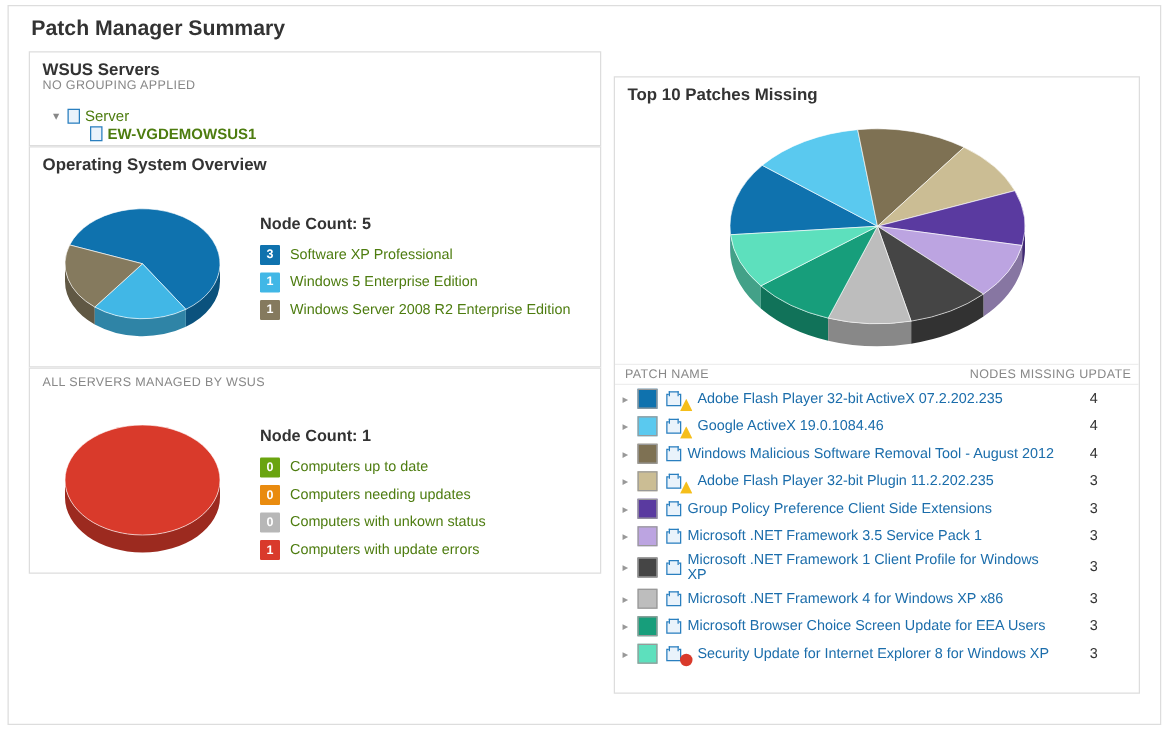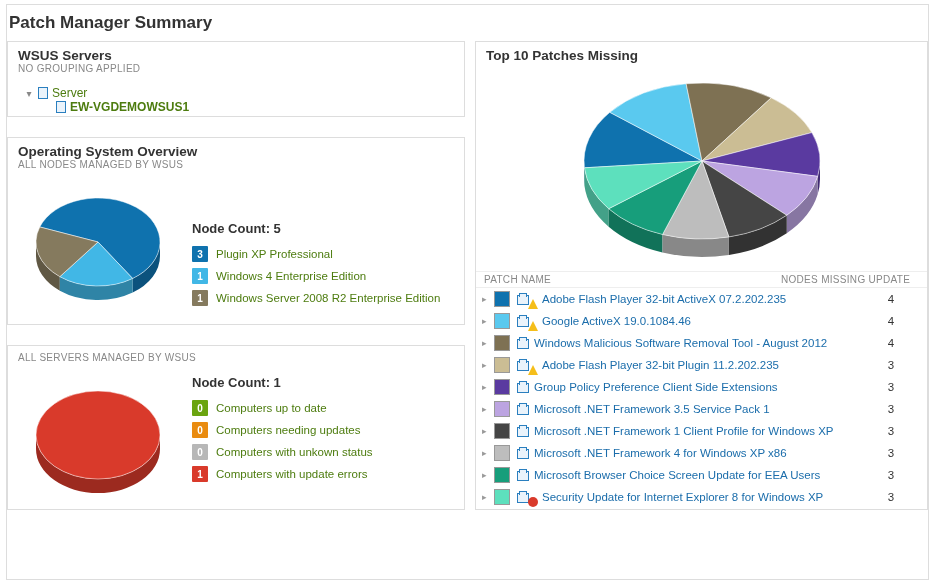--- a/index.html
+++ b/index.html
@@ -8,31 +8,31 @@
     font-size: 12px;
     color: #333;
     background: #fff;
     width: 935px;
     height: 584px;
     overflow: hidden;
   }
   .main-wrap {
     border: 1px solid #ddd;
     margin: 4px 6px;
-    padding: 6px 0 8px;
+    padding: 6px 16px 8px;
     height: calc(100% - 8px);
   }
   h1.page-title {
     font-size: 17px;
     font-weight: 700;
     color: #333;
     margin: 2px 0 8px 2px;
   }
   .cols { display: flex; gap: 10px; }
-  .left-col { width: 458px; display: flex; flex-direction: column; gap: 20px; }
+  .left-col { width: 458px; display: flex; flex-direction: column; gap: 0; }
   .right-col { flex: 1; }
   .panel {
     border: 1px solid #ddd;
     background: #fff;
   }
   .panel-hd {
     padding: 6px 10px 4px;
   }
   .panel-hd .title {
     font-size: 13.5px;
@@ -49,47 +49,47 @@
   .tree-row.indent1 { padding-left: 10px; }
   .tree-row.indent2 { padding-left: 42px; font-weight: bold; }
   .tree-icon { width: 10px; text-align: center; color: #888; font-size: 10px; }
   .doc-icon {
     width: 10px; height: 12px;
     border: 1px solid #2a7fbf;
     background: #eaf3fb;
     display: inline-block;
   }
   a.link { color: #4d7c0f; text-decoration: none; }
-  .os-body { display: flex; gap: 14px; align-items: flex-end; padding: 8px 10px 12px; }
+  .os-body { display: flex; gap: 14px; align-items: center; padding: 8px 10px 12px; }
   .pie-small { width: 160px; height: 130px; }
   .legend { flex: 1; }
   .legend-title { font-size: 13px; font-weight: 700; color: #333; margin-bottom: 10px; }
   .legend-row { display: flex; align-items: center; gap: 8px; margin-bottom: 6px; font-size: 11.5px; }
   .badge {
     width: 16px; height: 16px;
     display: flex; align-items: center; justify-content: center;
     color: #fff; font-weight: 700; font-size: 10px;
     border-radius: 1px;
   }
-  .health-body { display: flex; gap: 14px; align-items: flex-start; padding: 8px 10px 4px; }
+  .health-body { display: flex; gap: 14px; align-items: flex-end; padding: 8px 10px 4px; }
   .pie-red { width: 160px; height: 130px; }
   .right-panel .panel-hd { padding-bottom: 2px; }
   .big-pie-wrap { display: flex; justify-content: center; padding: 4px 0 2px; }
   .big-pie { width: 300px; height: 200px; }
   .patch-hdr {
     display: flex;
     font-size: 10px;
     color: #888;
     letter-spacing: .3px;
     padding: 2px 6px;
     border-top: 1px solid #eee;
     border-bottom: 1px solid #eee;
   }
   .patch-hdr .c1 { flex: 1; padding-left: 2px; }
-  .patch-hdr .c2 { width: 140px; }
+  .patch-hdr .c2 { width: 140px; text-align: right; }
   .patch-row {
     display: flex;
     align-items: center;
     padding: 2px 6px;
     font-size: 11.5px;
     min-height: 22px;
   }
   .patch-row .exp { width: 10px; color: #999; font-size: 9px; }
   .swatch {
     width: 16px; height: 16px;
@@ -163,41 +163,40 @@
           <div class="tree-row indent2">
             <span class="doc-icon"></span>
             <a href="#" class="link">EW-VGDEMOWSUS1</a>
           </div>
         </div>
       </div>
 
       <div class="panel">
         <div class="panel-hd">
           <div class="title">Operating System Overview</div>
-          <div class="subtitle">ALL NODES MANAGED BY WSUS</div>
         </div>
         <div class="os-body">
           <svg class="pie-small" viewBox="0 0 160 130" id="os-pie">
               <path d="M 142 59.999999999999986 A 62 44 0 0 1 114.66996001518633 96.47765319242183 L 114.66996001518633 110.47765319242183 A 62 44 0 0 0 142 73.99999999999999 Z" fill="#0b527d"></path>
               <path d="M 41.82898852980922 94.6724731586958 A 62 44 0 0 1 18 60.000000000000014 L 18 74.00000000000001 A 62 44 0 0 0 41.82898852980922 108.6724731586958 Z" fill="#605844"></path>
               <path d="M 114.66996001518633 96.47765319242183 A 62 44 0 0 1 41.82898852980922 94.6724731586958 L 41.82898852980922 108.6724731586958 A 62 44 0 0 0 114.66996001518633 110.47765319242183 Z" fill="#2f84a6"></path>
               <path d="M 80 60 L 21.73905751127368 44.95111369367058 A 62 44 0 1 1 114.66996001518633 96.47765319242183 Z" fill="#0f72ae" stroke="#fff" stroke-width="0.5"></path>
               <path d="M 80 60 L 114.66996001518633 96.47765319242183 A 62 44 0 0 1 41.82898852980922 94.6724731586958 Z" fill="#41b7e6" stroke="#fff" stroke-width="0.5"></path>
               <path d="M 80 60 L 41.82898852980922 94.6724731586958 A 62 44 0 0 1 21.739057511273664 44.95111369367061 Z" fill="#857a5e" stroke="#fff" stroke-width="0.5"></path>
             </svg>
           <div class="legend">
             <div class="legend-title">Node Count: 5</div>
             <div id="os-legend">
                 <div class="legend-row">
                   <span class="badge" style="background:#0f72ae">3</span>
-                  <a href="#" class="link">Plugin XP Professional</a>
+                  <a href="#" class="link">Software XP Professional</a>
                 </div>
                 <div class="legend-row">
                   <span class="badge" style="background:#41b7e6">1</span>
-                  <a href="#" class="link">Windows 4 Enterprise Edition</a>
+                  <a href="#" class="link">Windows 5 Enterprise Edition</a>
                 </div>
                 <div class="legend-row">
                   <span class="badge" style="background:#857a5e">1</span>
                   <a href="#" class="link">Windows Server 2008 R2 Enterprise Edition</a>
                 </div>
               </div>
           </div>
         </div>
       </div>
 
@@ -230,21 +229,21 @@
                   <a href="#" class="link">Computers with update errors</a>
                 </div>
               </div>
           </div>
         </div>
       </div>
 
     </div>
 
     <div class="right-col">
-      <div class="panel right-panel" style="height:100%;">
+      <div class="panel right-panel" style="height:100%;margin-top:20px;">
         <div class="panel-hd">
           <div class="title">Top 10 Patches Missing</div>
         </div>
         <div class="big-pie-wrap">
           <svg class="big-pie" viewBox="0 0 300 200" id="big-pie">
               <path d="M 32.44902562517403 98.79814793431737 A 118 78 0 0 1 32 92.00000000000001 L 32 110.00000000000001 A 118 78 0 0 0 32.44902562517403 116.79814793431737 Z" fill="#0b527d"></path>
               <path d="M 268 91.99999999999999 A 118 78 0 0 1 265.68677796341336 107.36874221704107 L 265.68677796341336 125.36874221704107 A 118 78 0 0 0 268 109.99999999999999 Z" fill="#412a73"></path>
               <path d="M 56.66998185602529 139.72848020831134 A 118 78 0 0 1 32.449025625174045 98.7981479343175 L 32.449025625174045 116.7981479343175 A 118 78 0 0 0 56.66998185602529 157.72848020831134 Z" fill="#43a188"></path>
               <path d="M 265.68677796341336 107.36874221704107 A 118 78 0 0 1 234.75193138220254 146.27230994069507 L 234.75193138220254 164.27230994069507 A 118 78 0 0 0 265.68677796341336 125.36874221704107 Z" fill="#8776a2"></path>
               <path d="M 110.52255940919198 165.50535724949256 A 118 78 0 0 1 56.66998185602529 139.72848020831134 L 56.66998185602529 157.72848020831134 A 118 78 0 0 0 110.52255940919198 183.50535724949256 Z" fill="#117259"></path>

